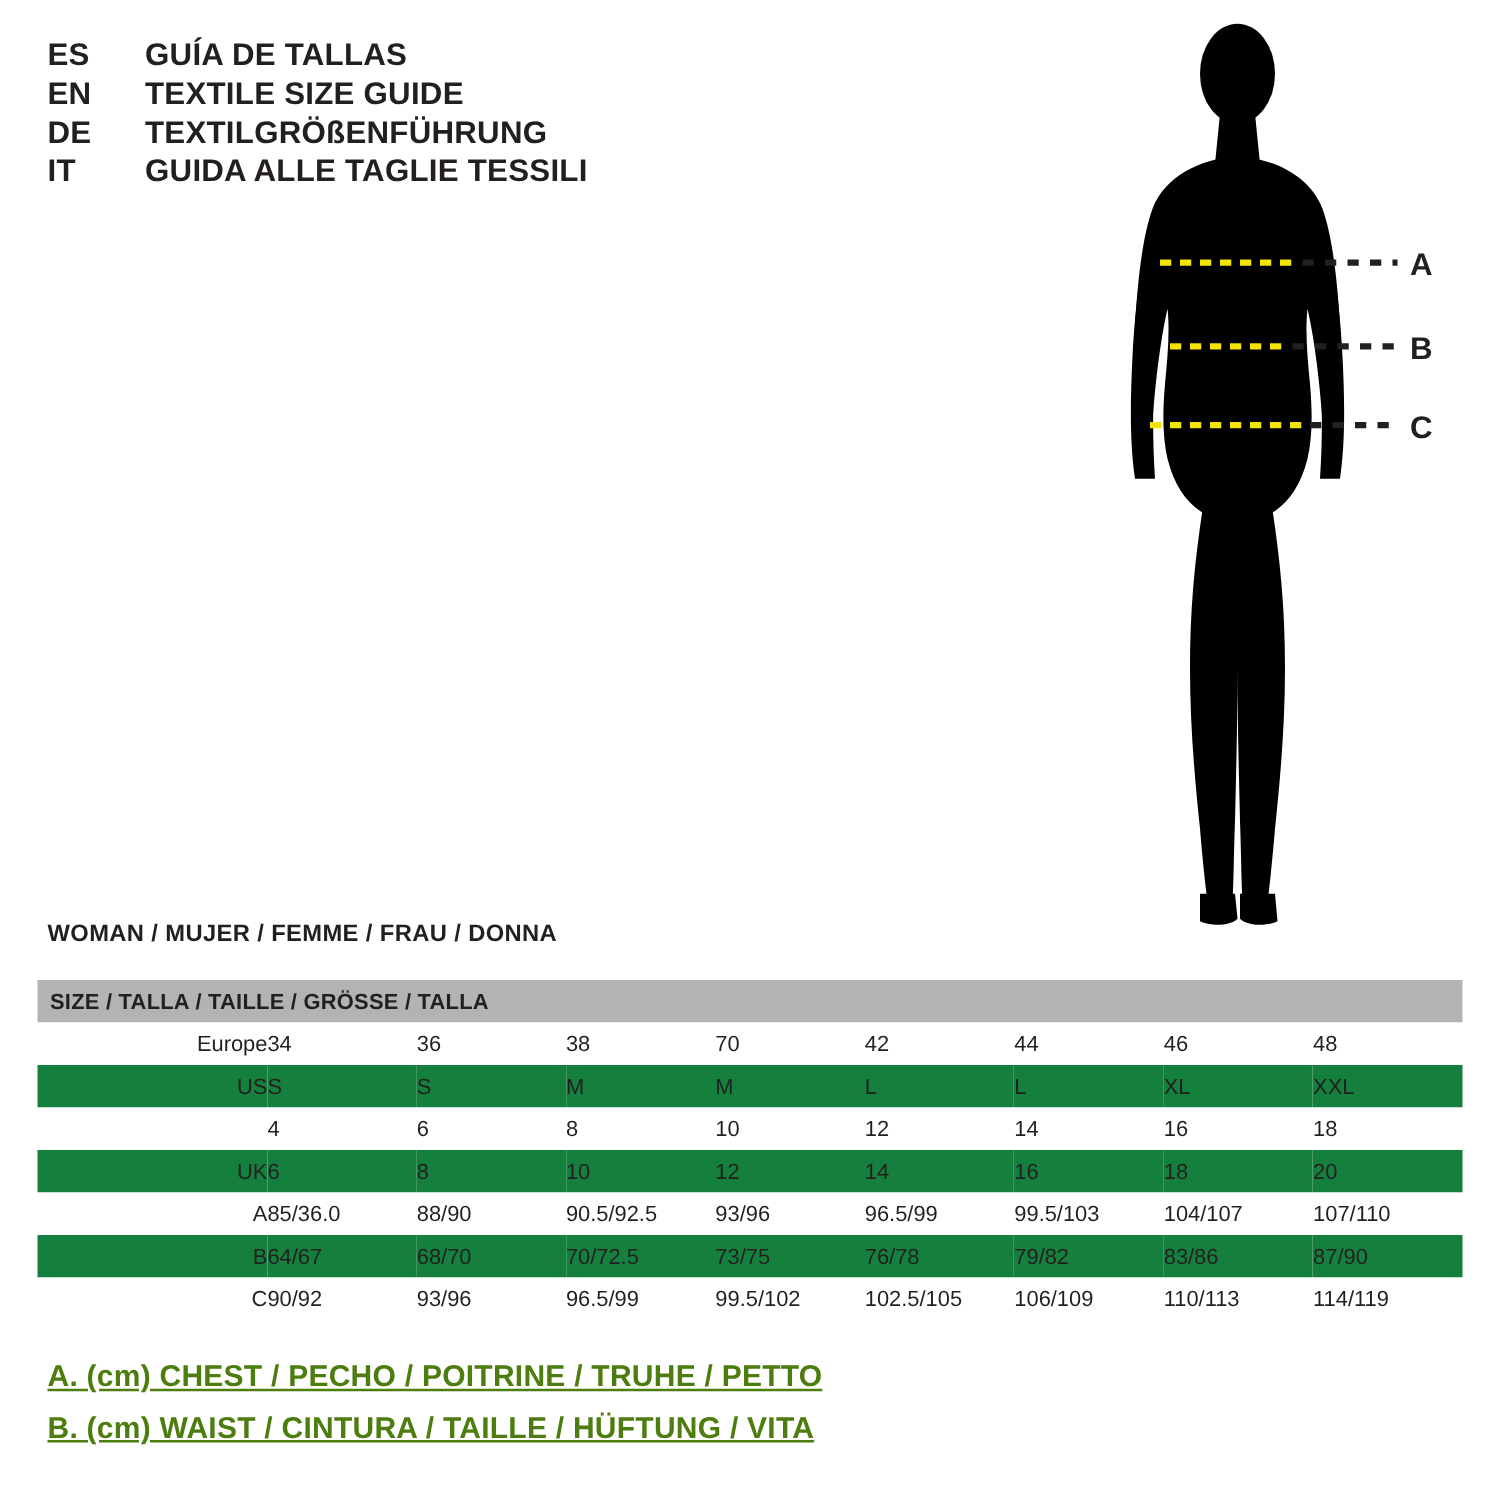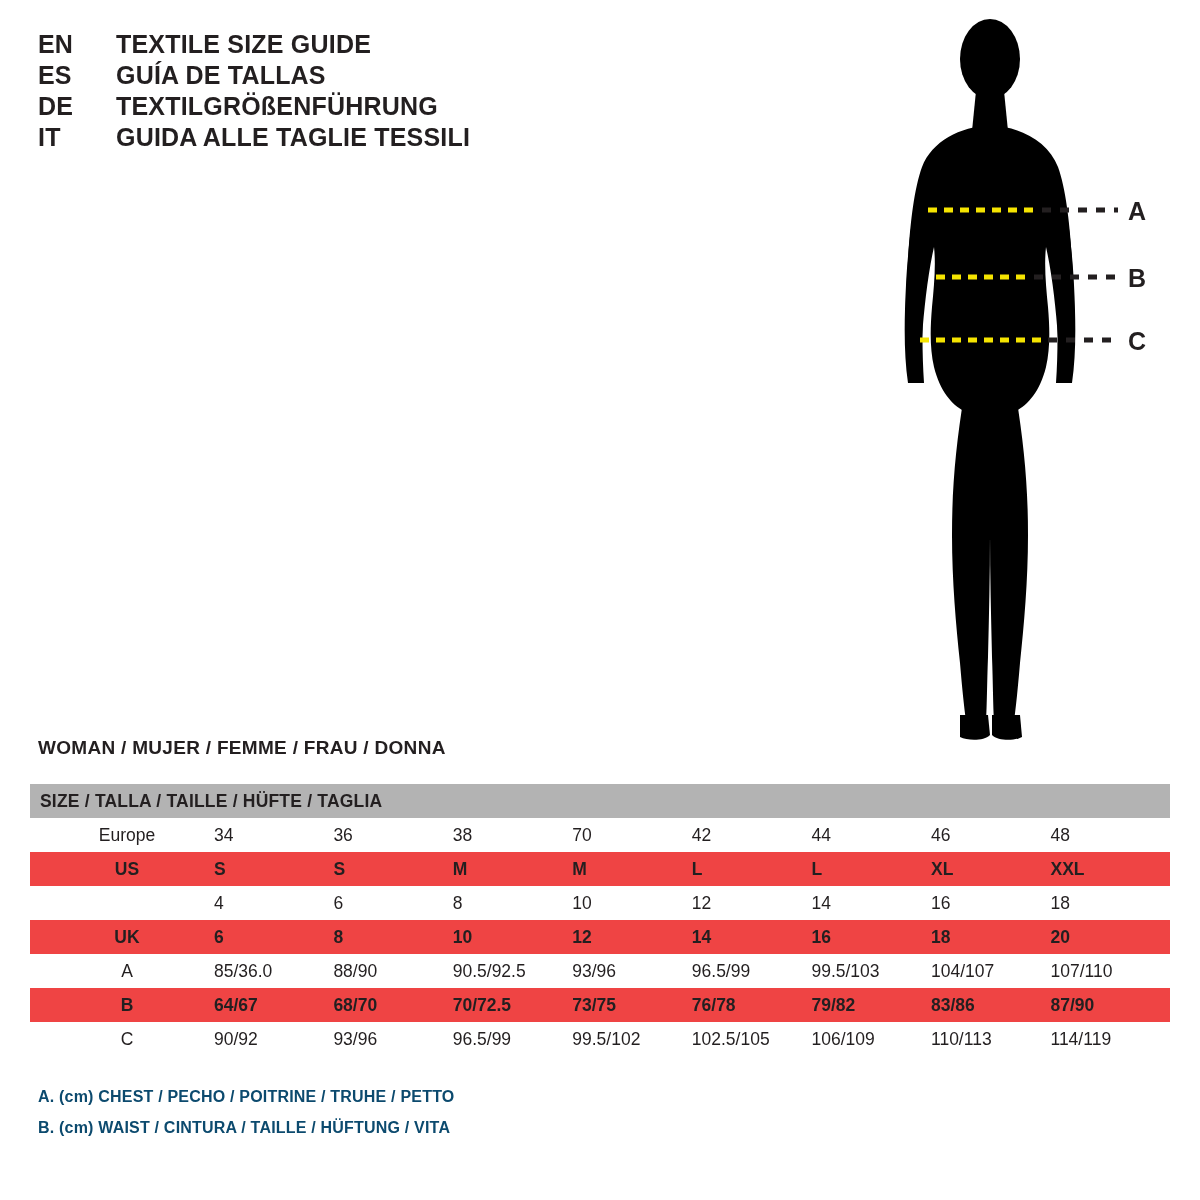--- a/index.html
+++ b/index.html
@@ -81,71 +81,71 @@
     height: 24px;
   }
   .size-table tr.header-row td {
     background: #b3b3b3;
     font-weight: bold;
     padding-left: 10px;
     letter-spacing: 0.2px;
     font-size: 17.5px;
   }
   .size-table tr.shade td {
-    background: #ef4444;
-    font-weight: bold;
+    background: #15803d;
   }
   .size-table tr.plain td {
     background: #ffffff;
   }
   .size-table td.rowlabel {
     padding-left: 10px;
     width: 175px;
-    text-align: center;
+    text-align: right;
   }
   .size-table td.val {
     text-align: left;
     width: 120px;
   }
 
   
   .footnotes {
     position: absolute;
     left: 38px;
     top: 1088px;
     width: 900px;
   }
   .footnote {
-    font-size: 16px;
+    font-size: 24px;
     font-weight: bold;
     letter-spacing: 0.2px;
-    color: #0c4a6e;
+    color: #4d7c0f;
     margin-bottom: 13px;
     white-space: nowrap;
+    text-decoration: underline;
   }
 
   
   .marker-letter {
     font-size: 25px;
     font-weight: bold;
     fill: #231f20;
     font-family: "Liberation Sans", sans-serif;
   }
 </style>
 </head>
 <body>
 
 <div class="title-block">
   <div class="title-row">
+    <div class="title-lang">ES</div>
+    <div class="title-text">GUÍA DE TALLAS</div>
+  </div>
+  <div class="title-row">
     <div class="title-lang">EN</div>
     <div class="title-text">TEXTILE SIZE GUIDE</div>
-  </div>
-  <div class="title-row">
-    <div class="title-lang">ES</div>
-    <div class="title-text">GUÍA DE TALLAS</div>
   </div>
   <div class="title-row">
     <div class="title-lang">DE</div>
     <div class="title-text">TEXTILGRÖßENFÜHRUNG</div>
   </div>
   <div class="title-row">
     <div class="title-lang">IT</div>
     <div class="title-text">GUIDA ALLE TAGLIE TESSILI</div>
   </div>
 </div>
@@ -215,21 +215,21 @@
     <text class="marker-letter" x="268" y="272">B</text>
     <text class="marker-letter" x="268" y="335">C</text>
   </svg>
 </div>
 
 <div class="section-label">WOMAN / MUJER / FEMME / FRAU / DONNA</div>
 
 <table class="size-table">
   <tbody>
     <tr class="header-row">
-      <td colspan="9">SIZE / TALLA / TAILLE / HÜFTE / TAGLIA</td>
+      <td colspan="9">SIZE / TALLA / TAILLE / GRÖSSE / TALLA</td>
     </tr>
 
     <tr class="plain">
       <td class="rowlabel">Europe</td>
       <td class="val">34</td>
       <td class="val">36</td>
       <td class="val">38</td>
       <td class="val">70</td>
       <td class="val">42</td>
       <td class="val">44</td>

